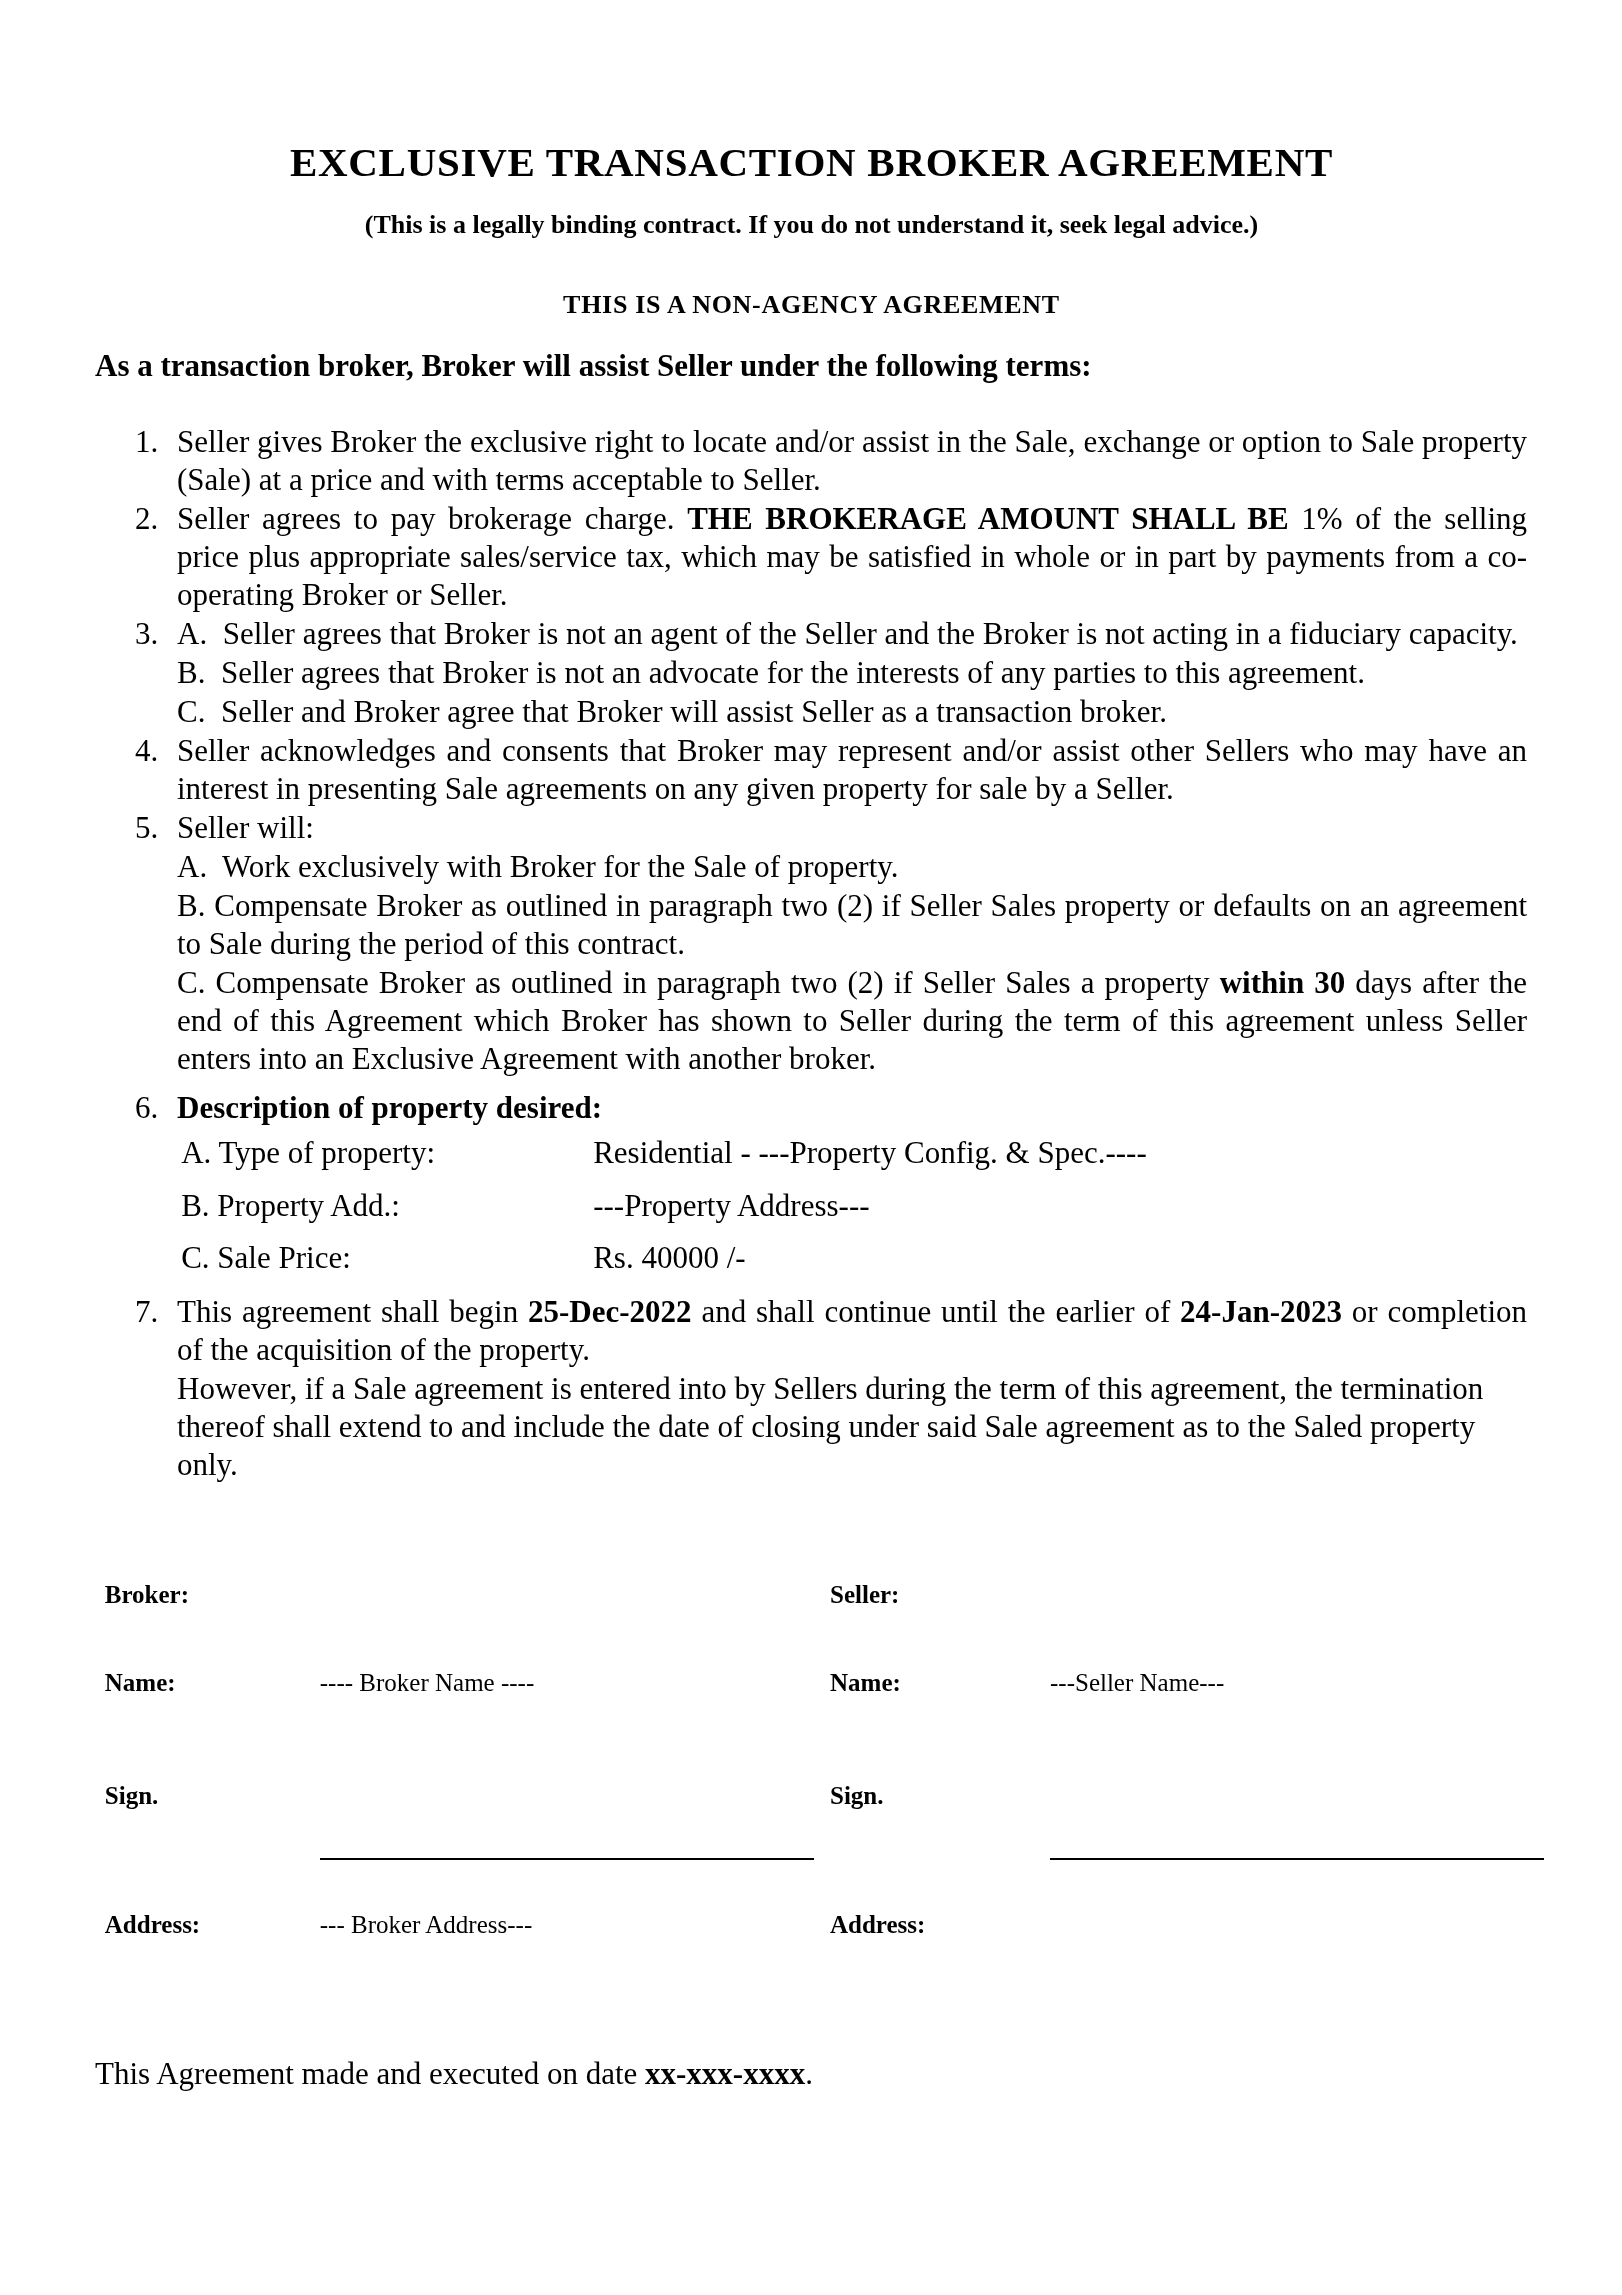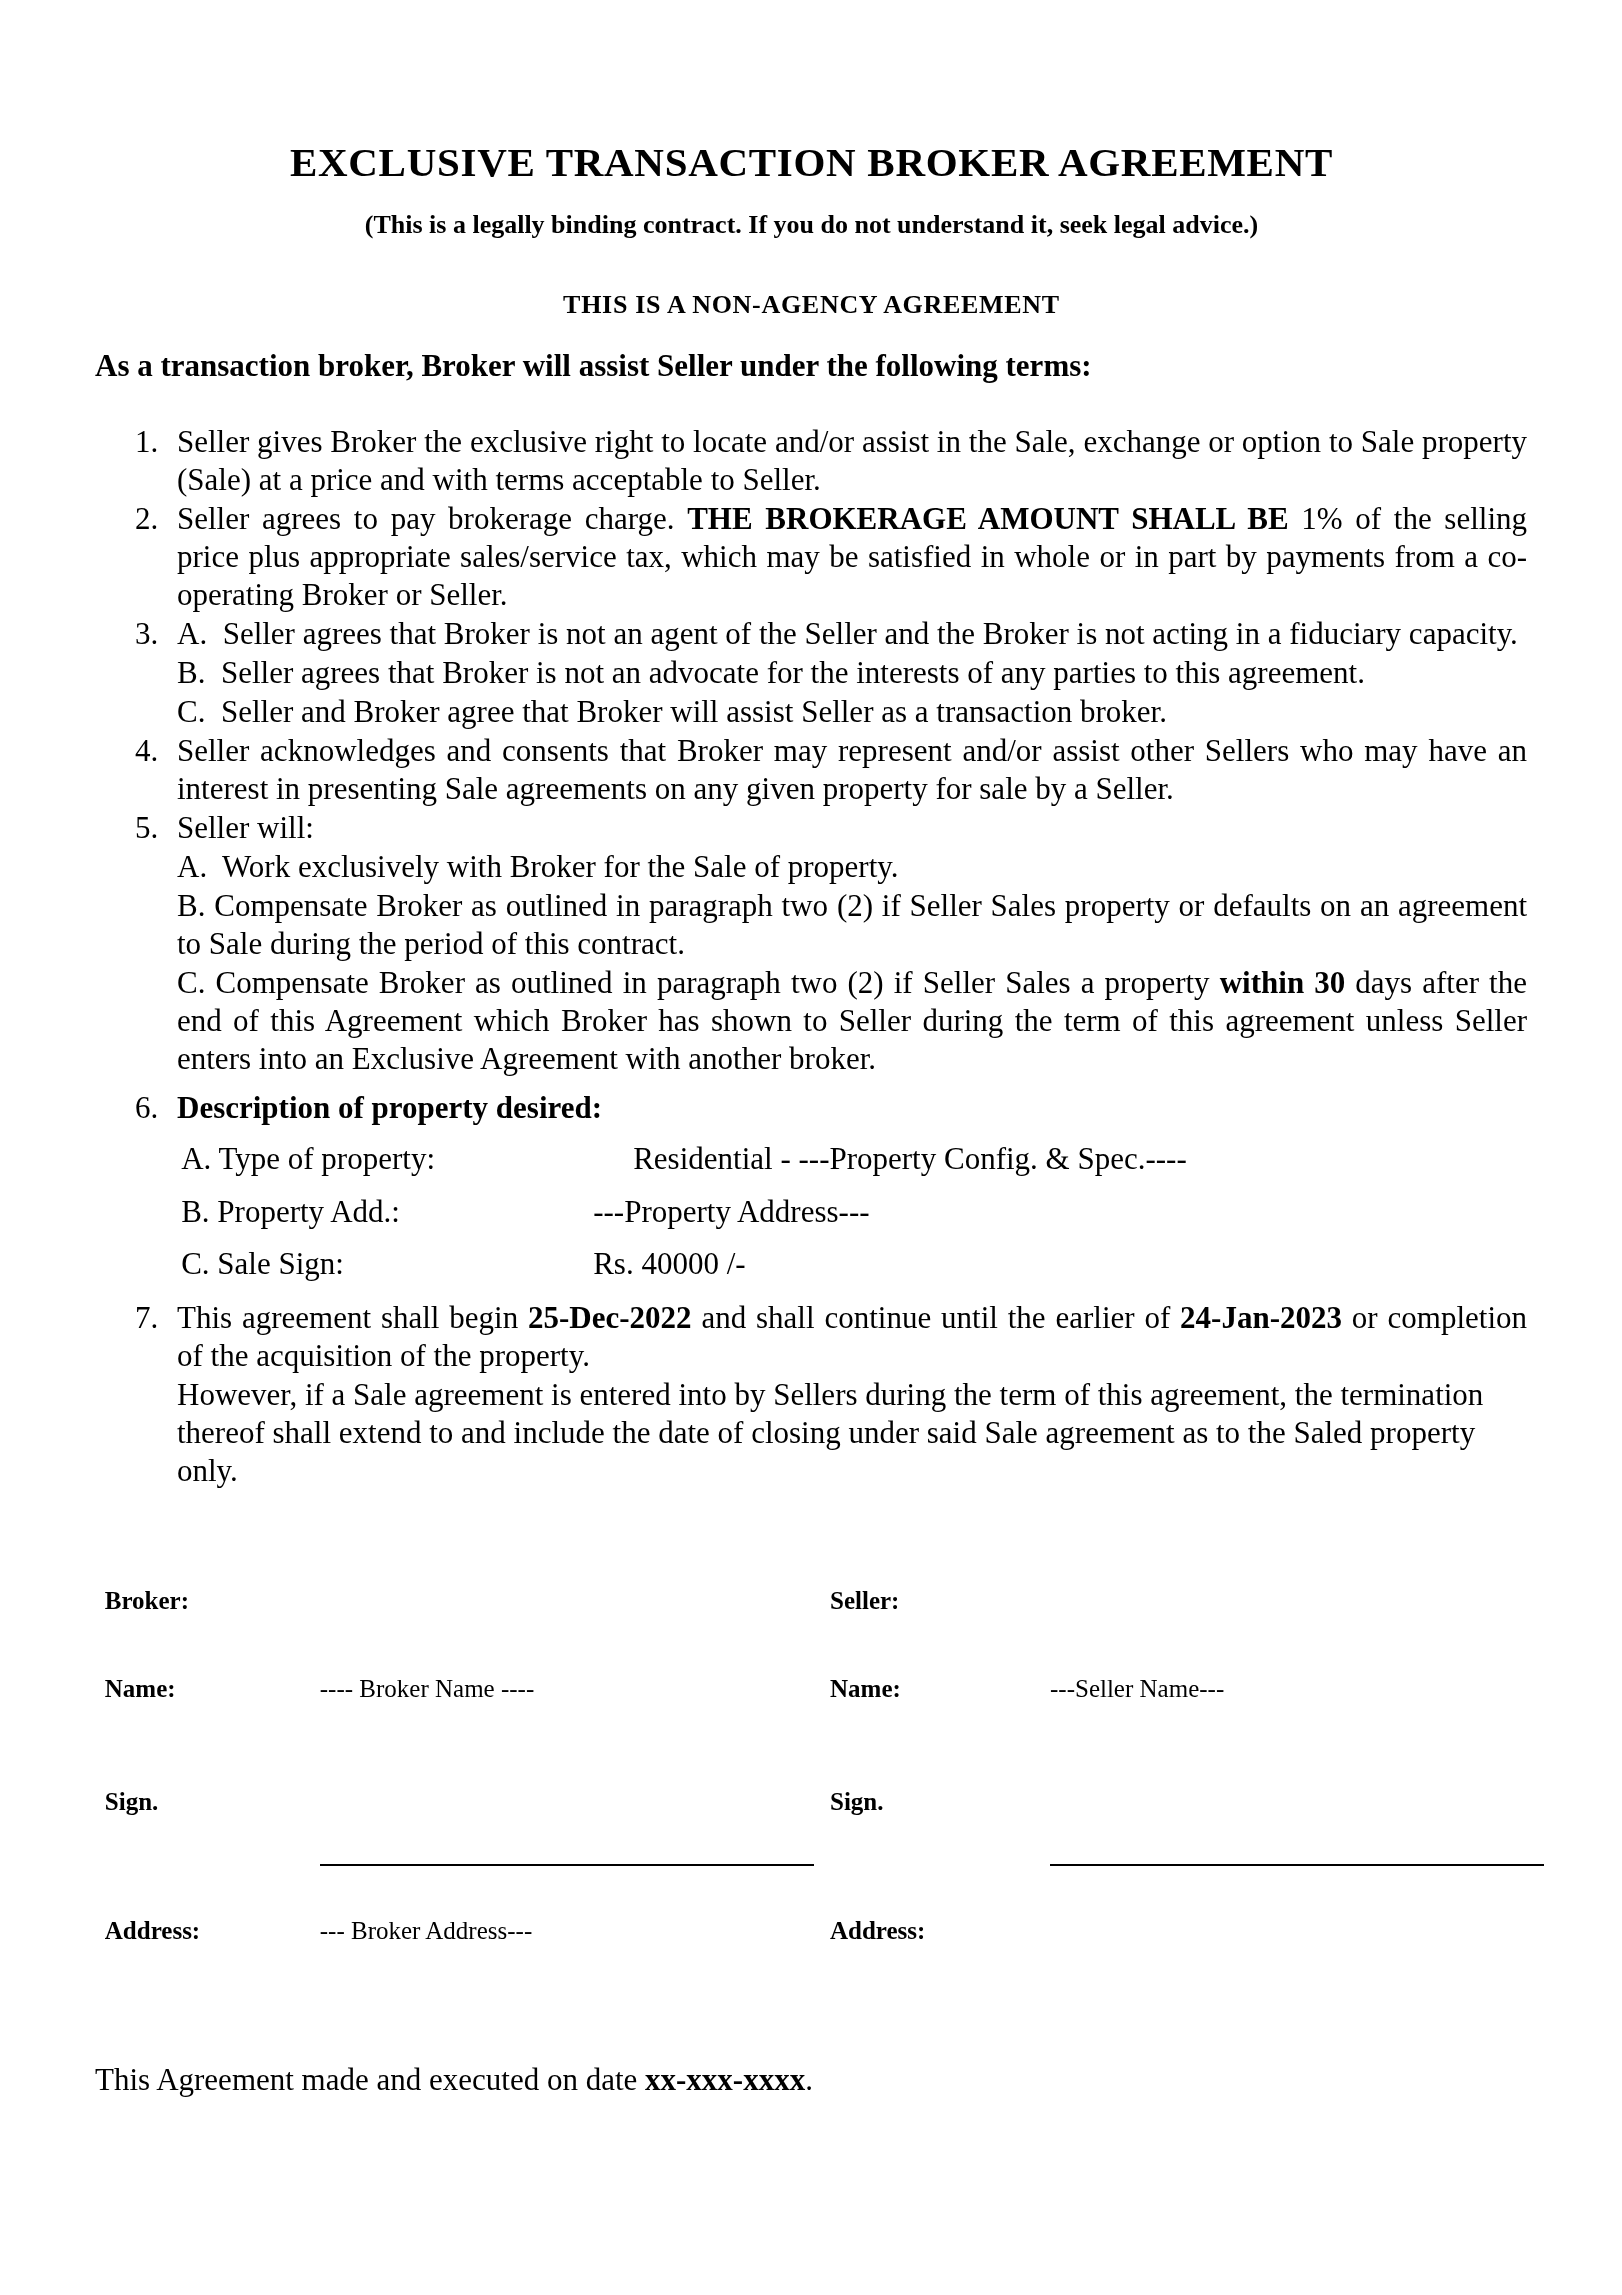--- a/index.html
+++ b/index.html
@@ -61,21 +61,21 @@
     content: counter(term) ".";
     position: absolute;
     left: -41px;
     top: 0;
   }
   ol.terms p { margin: 1px; }
   .just { text-align: justify; }
   li.item6 { margin-top: 11.8px; }
   li.item7 { margin-top: 15.7px; }
   .prop-row { display: flex; margin-top: 14.4px; padding-left: 5.2px; }
-  .prop-row.first { margin-top: 13px; gap: 40px; }
+  .prop-row.first { margin-top: 7px; }
   .prop-label { width: 412px; flex: none; }
   .prop-value { flex: 1; }
   .sig-grid {
     display: flex;
     margin-top: 92px;
     font-size: 25px;
     line-height: 38px;
   }
   .sig-col.left  { width: 735px; flex: none; box-sizing: border-box; padding-left: 9.8px; }
   .sig-col.right { flex: 1; }
@@ -143,21 +143,21 @@
       <p class="b">Description of property desired:</p>
       <div class="prop-row first">
         <span class="prop-label">A. Type of property:</span>
         <span class="prop-value">Residential - ---Property Config. &amp; Spec.----</span>
       </div>
       <div class="prop-row">
         <span class="prop-label">B. Property Add.:</span>
         <span class="prop-value">---Property Address---</span>
       </div>
       <div class="prop-row">
-        <span class="prop-label">C. Sale Sign:</span>
+        <span class="prop-label">C. Sale Price:</span>
         <span class="prop-value">Rs. 40000 /-</span>
       </div>
     </li>
 
     <li class="item7">
       <p class="just"><span>This agreement shall begin </span><span class="b">25-Dec-2022</span><span> and shall continue until the earlier of </span><span class="b">24-Jan-2023</span><span> or completion of the acquisition of the property.</span></p>
       <p>However, if a Sale agreement is entered into by Sellers during the term of this agreement, the termination thereof shall extend to and include the date of closing under said Sale agreement as to the Saled property only.</p>
     </li>
 
   </ol>

